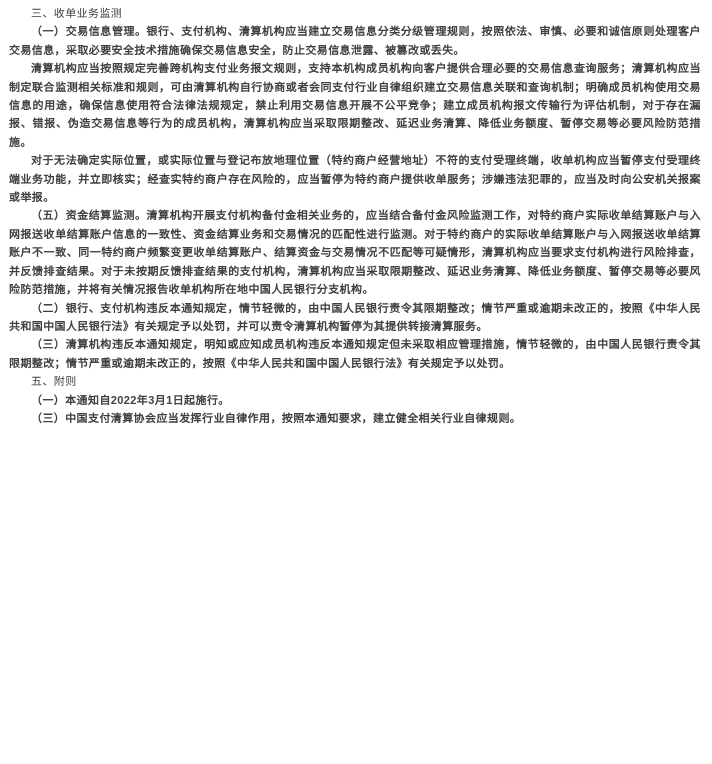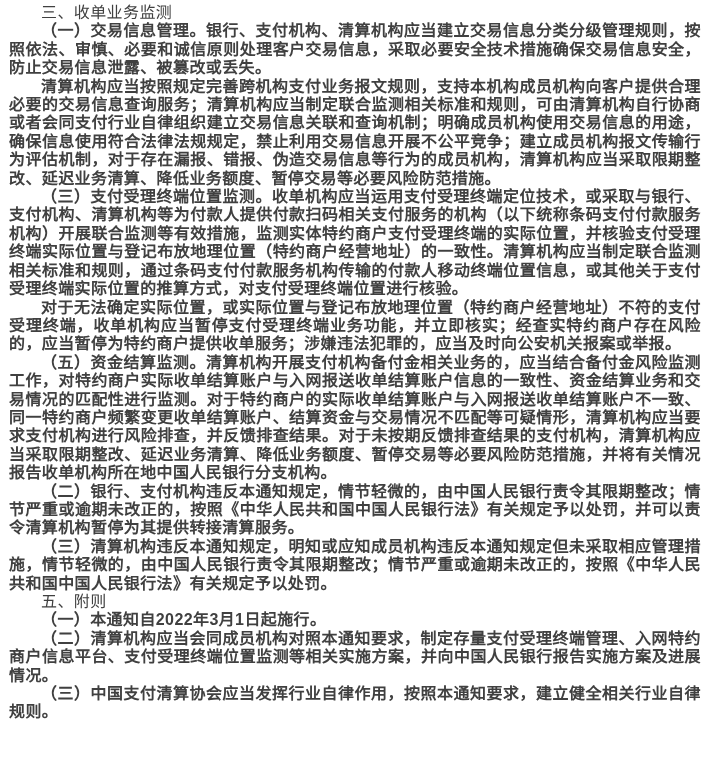--- a/index.html
+++ b/index.html
@@ -8,21 +8,21 @@
     background: #ffffff;
   }
   .page {
     width: 712px;
     height: 764px;
     box-sizing: border-box;
     background: #ffffff;
     padding: 4px 11px 4px 9px;
     overflow: hidden;
     font-family: "Liberation Sans", sans-serif;
-    font-size: 16px;
+    font-size: 11px;
     color: #404040;
     line-height: 18.4px;
   }
   .doc p {
     margin: 0;
     padding: 0;
     text-indent: 2em;
     text-align: justify;
     letter-spacing: 0.4px;
     font-weight: bold;
@@ -33,26 +33,24 @@
 </style>
 </head>
 <body>
 
 <div class="page">
   <div class="doc">
 
     <p class="section-heading">三、收单业务监测</p>
     <p>（一）交易信息管理。银行、支付机构、清算机构应当建立交易信息分类分级管理规则，按照依法、审慎、必要和诚信原则处理客户交易信息，采取必要安全技术措施确保交易信息安全，防止交易信息泄露、被篡改或丢失。</p>
     <p>清算机构应当按照规定完善跨机构支付业务报文规则，支持本机构成员机构向客户提供合理必要的交易信息查询服务；清算机构应当制定联合监测相关标准和规则，可由清算机构自行协商或者会同支付行业自律组织建立交易信息关联和查询机制；明确成员机构使用交易信息的用途，确保信息使用符合法律法规规定，禁止利用交易信息开展不公平竞争；建立成员机构报文传输行为评估机制，对于存在漏报、错报、伪造交易信息等行为的成员机构，清算机构应当采取限期整改、延迟业务清算、降低业务额度、暂停交易等必要风险防范措施。</p>
-    <p>（三）支付受理终端位置监测。收单机构应当运用支付受理终端定位技术，或采取与银行、支付机构、清算机构等为付款人提供付款扫码相关支付服务的机构（以下统称条码支付付款服务机构）开展联合监测等有效措施，监测实体特约商户支付受理终端的实际位置，并核验支付受理终端实际位置与登记布放地理位置（特约商户经营地址）的一致性。清算机构应当制定联合监测相关标准和规则，通过条码支付付款服务机构传输的付款人移动终端位置信息，或其他关于支付受理终端实际位置的推算方式，对支付受理终端位置进行核验。</p>
     <p>对于无法确定实际位置，或实际位置与登记布放地理位置（特约商户经营地址）不符的支付受理终端，收单机构应当暂停支付受理终端业务功能，并立即核实；经查实特约商户存在风险的，应当暂停为特约商户提供收单服务；涉嫌违法犯罪的，应当及时向公安机关报案或举报。</p>
     <p>（五）资金结算监测。清算机构开展支付机构备付金相关业务的，应当结合备付金风险监测工作，对特约商户实际收单结算账户与入网报送收单结算账户信息的一致性、资金结算业务和交易情况的匹配性进行监测。对于特约商户的实际收单结算账户与入网报送收单结算账户不一致、同一特约商户频繁变更收单结算账户、结算资金与交易情况不匹配等可疑情形，清算机构应当要求支付机构进行风险排查，并反馈排查结果。对于未按期反馈排查结果的支付机构，清算机构应当采取限期整改、延迟业务清算、降低业务额度、暂停交易等必要风险防范措施，并将有关情况报告收单机构所在地中国人民银行分支机构。</p>
 
     <p>（二）银行、支付机构违反本通知规定，情节轻微的，由中国人民银行责令其限期整改；情节严重或逾期未改正的，按照《中华人民共和国中国人民银行法》有关规定予以处罚，并可以责令清算机构暂停为其提供转接清算服务。</p>
     <p>（三）清算机构违反本通知规定，明知或应知成员机构违反本通知规定但未采取相应管理措施，情节轻微的，由中国人民银行责令其限期整改；情节严重或逾期未改正的，按照《中华人民共和国中国人民银行法》有关规定予以处罚。</p>
 
     <p class="section-heading">五、附则</p>
     <p>（一）本通知自2022年3月1日起施行。</p>
-    <p>（二）清算机构应当会同成员机构对照本通知要求，制定存量支付受理终端管理、入网特约商户信息平台、支付受理终端位置监测等相关实施方案，并向中国人民银行报告实施方案及进展情况。</p>
     <p>（三）中国支付清算协会应当发挥行业自律作用，按照本通知要求，建立健全相关行业自律规则。</p>
 
   </div>
 </div>
 
 </body></html>

